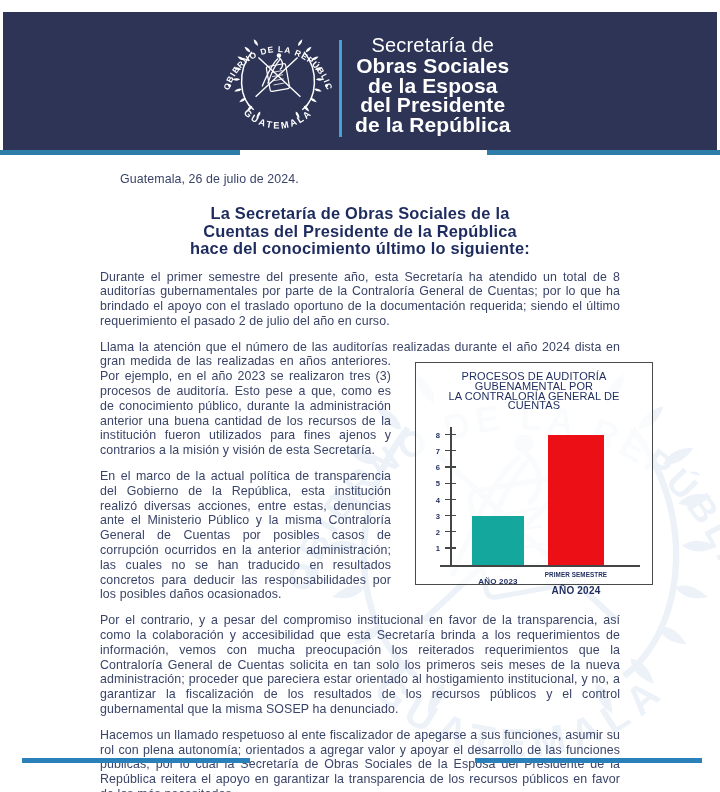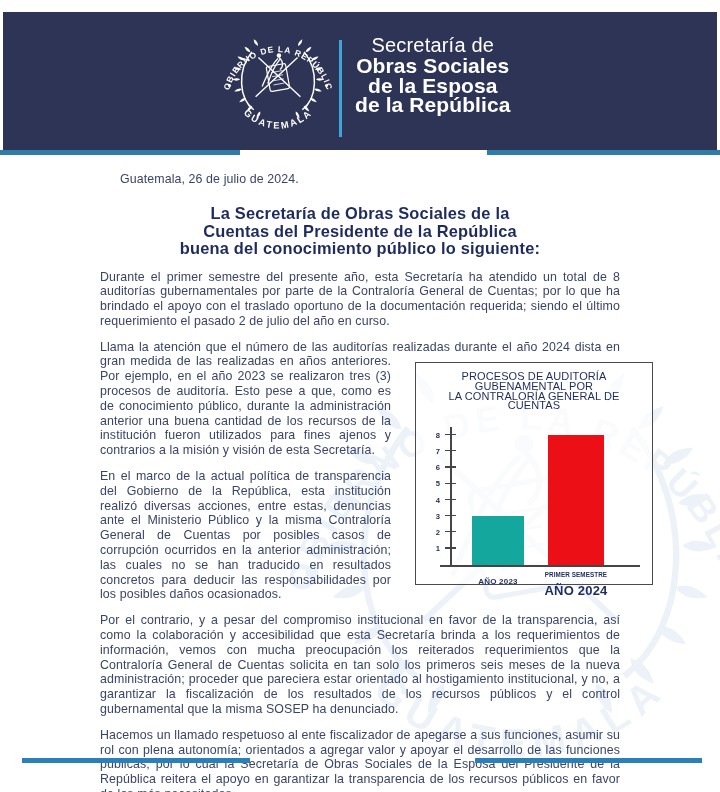--- a/index.html
+++ b/index.html
@@ -38,21 +38,21 @@
     padding:9px 8px 4px;text-align:left;}
   .chart-title{font-size:11px;font-weight:400;line-height:9.6px;text-align:center;
     color:var(--title-text);padding:0 10px;letter-spacing:.1px;}
   .chart-plot{position:relative;height:146px;margin-top:10px;}
   .chart-plot .tl{position:absolute;font-size:7.6px;font-weight:700;color:var(--title-text);
     text-align:right;line-height:9px;}
   .chart-xlabels{position:relative;height:24px;}
   .chart-xlabels .xlab{position:absolute;top:1px;height:22px;text-align:center;color:var(--title-text);
     display:flex;flex-direction:column;justify-content:flex-start;}
   .chart-xlabels .xs{font-size:6.3px;font-weight:700;letter-spacing:.1px;}
-  .chart-xlabels .xb{font-size:13px;font-weight:700;letter-spacing:.2px;margin-top:1px;}
+  .chart-xlabels .xb{font-size:10px;font-weight:700;letter-spacing:.2px;margin-top:1px;}
   .chart-xlabels .xo{font-size:8px;font-weight:700;letter-spacing:.2px;margin-top:7px;}
   
   .fbar{position:absolute;top:758px;height:5px;background:var(--footer-bar);}
   .fbar-left{left:22px;width:228px;}
   .fbar-right{left:475px;width:227px;}
 </style>
 </head>
 <body>
 
 <svg width="0" height="0" style="position:absolute" aria-hidden="true">
@@ -115,37 +115,38 @@
 
   <div class="hdr">
     <svg class="seal-svg" viewBox="-60 -60 120 120">
       <use href="#seal-art"></use>
     </svg>
     <div class="hdr-divider"></div>
     <div class="hdr-text">
       <div class="hdr-line-light">Secretaría de</div>
       <div class="hdr-line-bold">Obras Sociales</div>
       <div class="hdr-line-bold">de la Esposa</div>
+      <div class="hdr-line-bold">del Presidente</div>
       <div class="hdr-line-bold">de la República</div>
     </div>
   </div>
   <div class="strip strip-left"></div>
   <div class="strip strip-right"></div>
 
   <svg class="watermark" viewBox="-60 -60 120 120">
     <use href="#seal-art"></use>
   </svg>
 
   <div class="content">
     <div class="date-line">Guatemala, 26 de julio de 2024.</div>
 
     <div class="doc-title">
       <div>La Secretaría de Obras Sociales de la</div>
       <div>Cuentas del Presidente de la República</div>
-      <div>buena del conocimiento público lo siguiente:</div>
+      <div>hace del conocimiento último lo siguiente:</div>
     </div>
 
     <div class="para first">Durante el primer semestre del presente año, esta Secretaría ha atendido un total de 8 auditorías gubernamentales por parte de la Contraloría General de Cuentas; por lo que ha brindado el apoyo con el traslado oportuno de la documentación requerida; siendo el último requerimiento el pasado 2 de julio del año en curso.</div>
 
     <div class="para">
       <span>Llama la atención que el número de las auditorías realizadas durante el año 2024 dista en </span><div class="chart-float">
         <div class="chart-title">
           <div>PROCESOS DE AUDITORÍA GUBENAMENTAL POR</div>
           <div>LA CONTRALORÍA GENERAL DE CUENTAS</div>
         </div>

